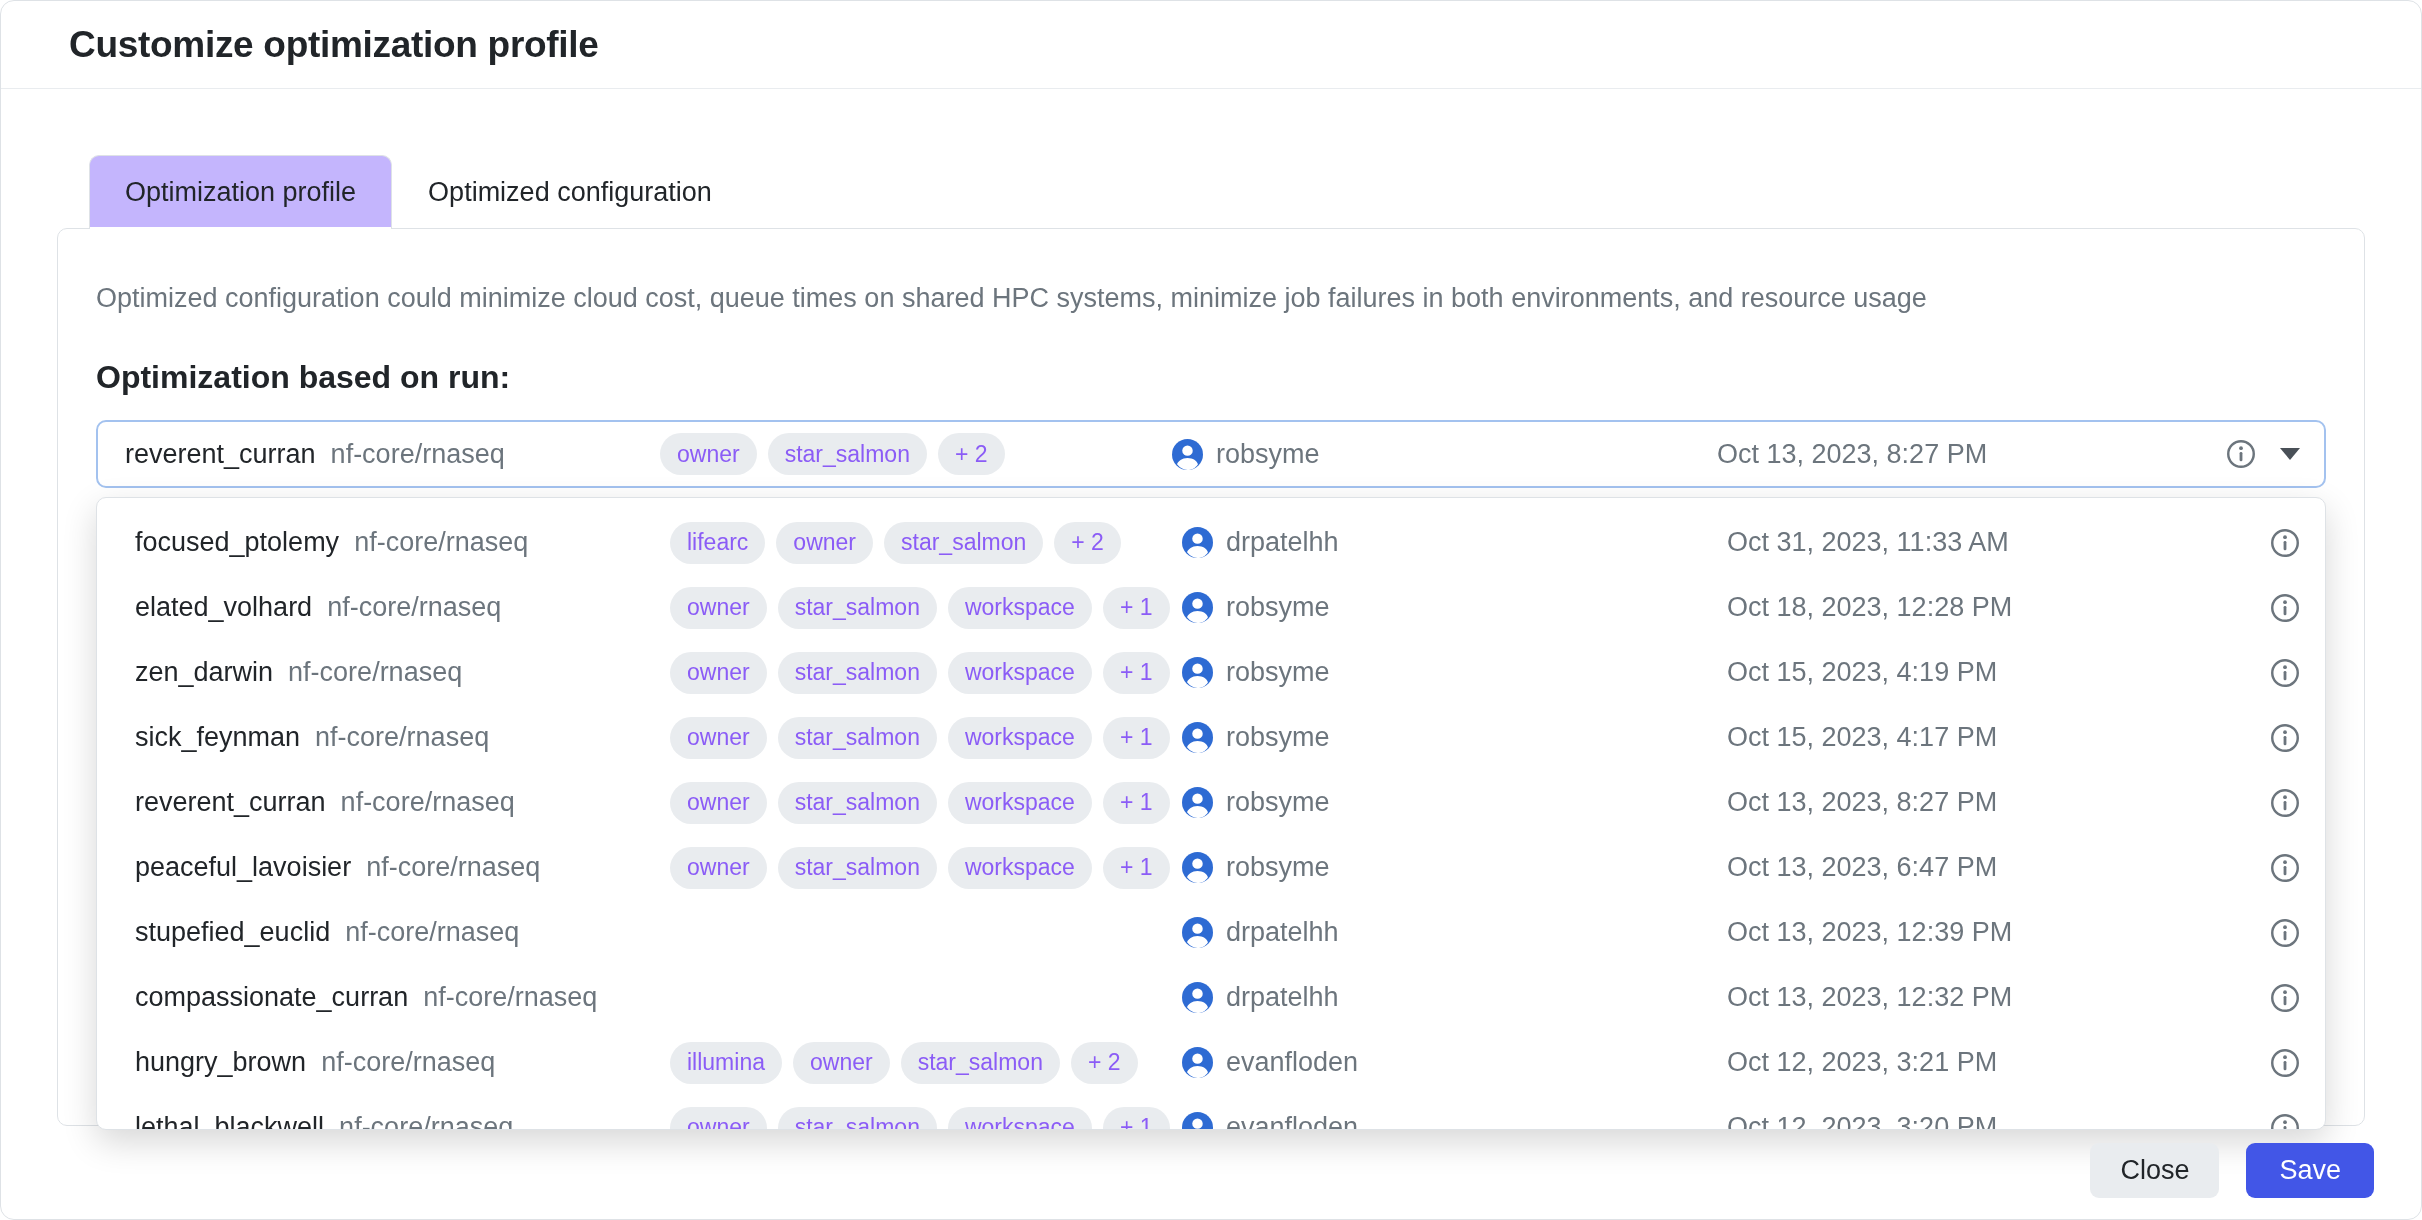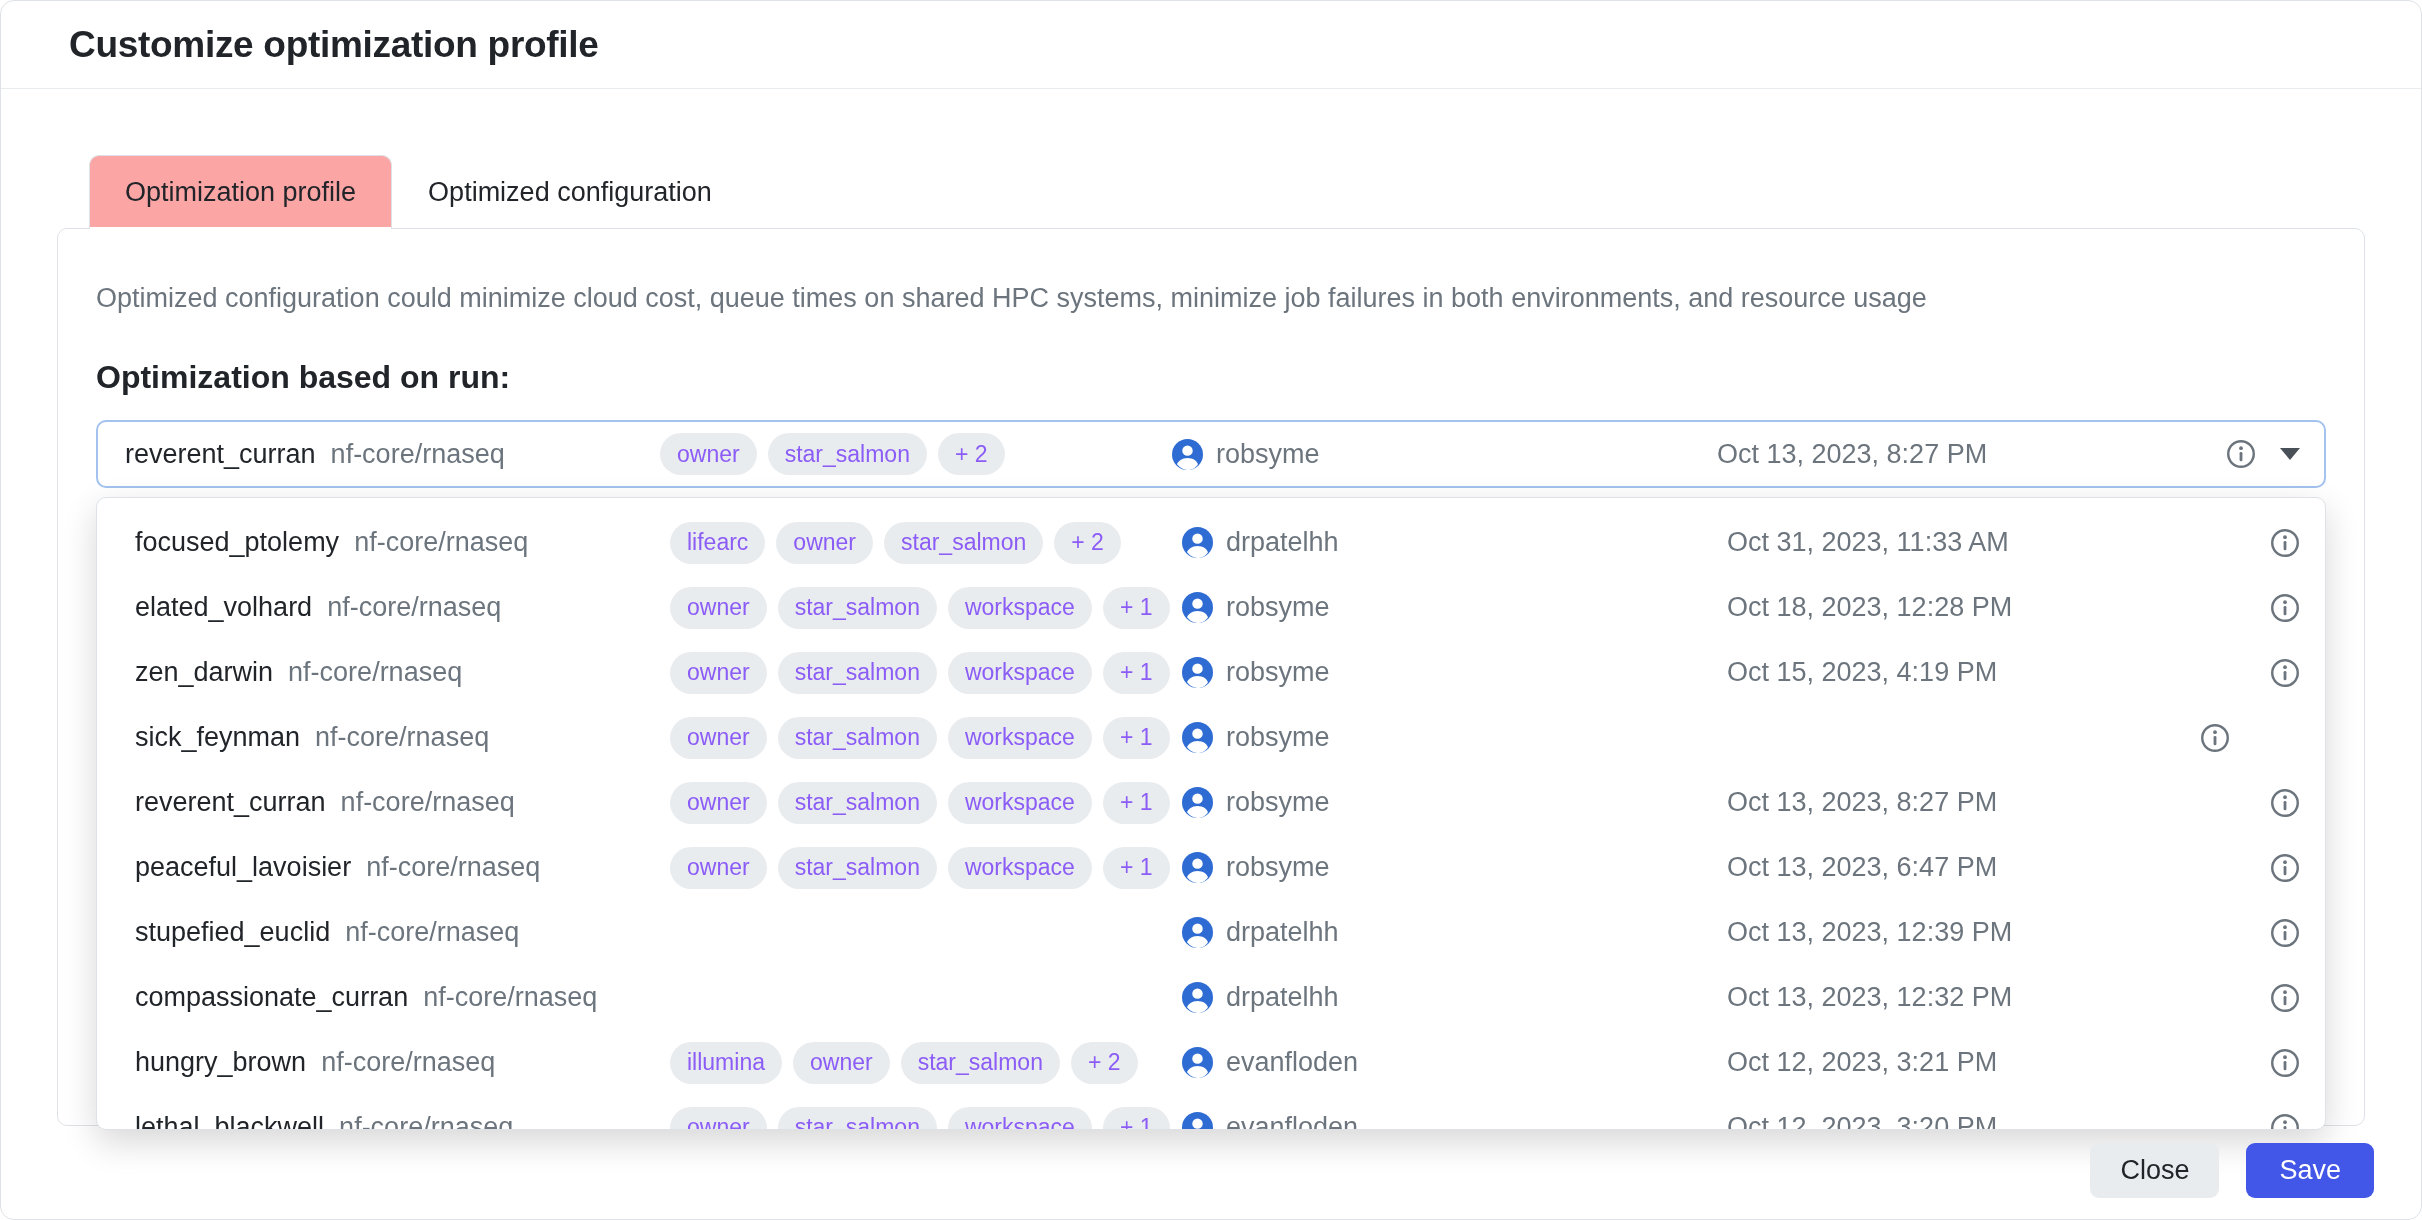--- a/index.html
+++ b/index.html
@@ -27,21 +27,21 @@
 
   .modal-body{padding:66px 56px 0;}
 
   .tabbar{display:flex;padding-left:32px;position:relative;z-index:2;}
   .tab{
     height:73px;display:flex;align-items:center;padding:0 35px;
     font-size:27px;color:var(--text-primary);cursor:pointer;
     border:1px solid transparent;border-bottom:none;border-radius:10px 10px 0 0;
   }
   .tab.active{
-    background:#fca5a5;border-color:var(--border-color);
+    background:#c4b5fd;border-color:var(--border-color);
     margin-bottom:-1px;position:relative;
   }
   .tab.active::after{
     content:"";position:absolute;left:0;right:0;bottom:-1px;height:2px;background:#fff;
   }
 
   .card{
     position:relative;border:1px solid var(--border-color);border-radius:10px;
     height:898px;padding:52px 38px 0;background:#fff;
   }
@@ -265,20 +265,21 @@
     <div class="cell user-cell">
       <span class="avatar">
         <svg viewBox="0 0 16 16" aria-hidden="true">
                     <circle cx="8" cy="8" r="8" fill="currentColor"></circle>
                     <circle cx="8" cy="6" r="2.7" fill="#fff"></circle>
                     <path d="M8 9.8c-2.9 0-4.8 1.6-5.4 3.2A7.96 7.96 0 0 0 8 16c2.1 0 4.1-.9 5.4-3-.6-1.7-2.5-3.2-5.4-3.2z" fill="#fff"></path>
                   </svg>
       </span>
       <span class="user-name">robsyme</span>
     </div>
+    <div class="cell date-cell">Oct 15, 2023, 4:17 PM</div>
     <div class="cell actions-cell">
       <span class="info-icon">
         <svg viewBox="0 0 16 16" aria-hidden="true">
                     <circle cx="8" cy="8" r="6.8" fill="none" stroke="currentColor" stroke-width="1.3"></circle>
                     <circle cx="8" cy="4.9" r="1" fill="currentColor"></circle>
                     <rect x="7.25" y="6.9" width="1.5" height="5" rx="0.75" fill="currentColor"></rect>
                   </svg>
       </span>
     </div>
   </div>

